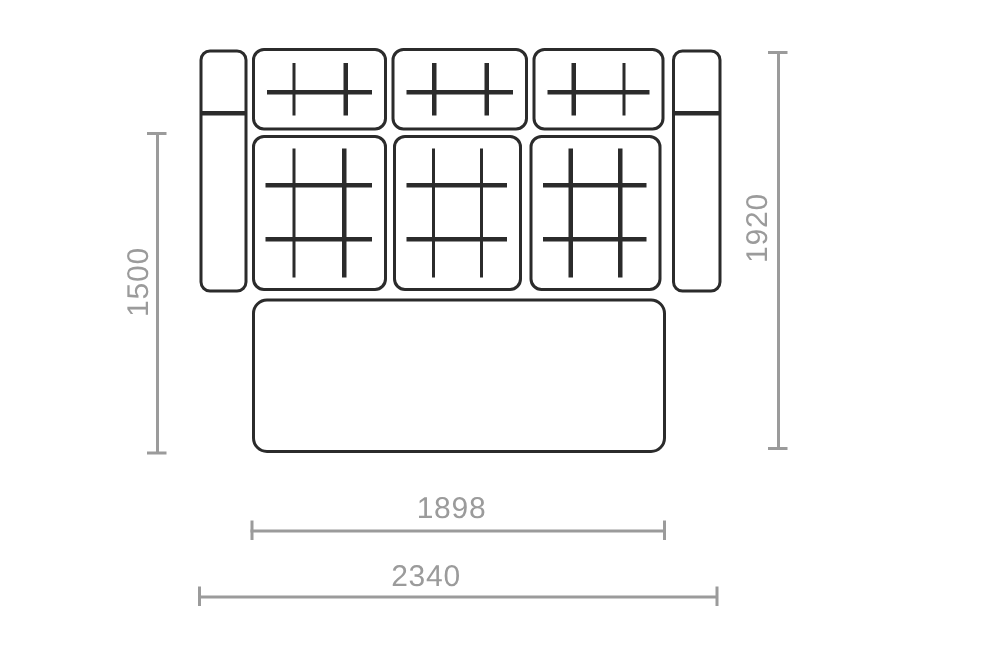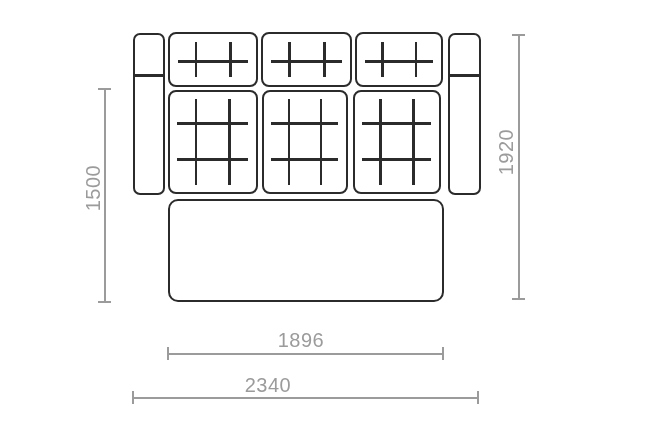--- a/index.html
+++ b/index.html
@@ -132,23 +132,23 @@
     <div class="dim-line-v" style="left:518px; top:34px; height:265px;"></div>
     <div class="tick-h" style="left:512px; top:34px;"></div>
     <div class="tick-h" style="left:512px; top:298px;"></div>
     <div class="dim-label vertical" style="left:506px; top:152px;">1920</div>
   </div>
 
   <div>
     <div class="dim-line-h" style="left:167px; top:353px; width:276px;"></div>
     <div class="tick-v" style="left:167px; top:347px;"></div>
     <div class="tick-v" style="left:442px; top:347px;"></div>
-    <div class="dim-label" style="left:301px; top:340px;">1896</div>
+    <div class="dim-label" style="left:301px; top:340px;">1898</div>
   </div>
 
   <div>
     <div class="dim-line-h" style="left:132px; top:397px; width:346px;"></div>
     <div class="tick-v" style="left:132px; top:391px;"></div>
     <div class="tick-v" style="left:477px; top:391px;"></div>
-    <div class="dim-label" style="left:268px; top:385px;">2340</div>
+    <div class="dim-label" style="left:284px; top:385px;">2340</div>
   </div>
 
 </div>
 
 </body></html>

